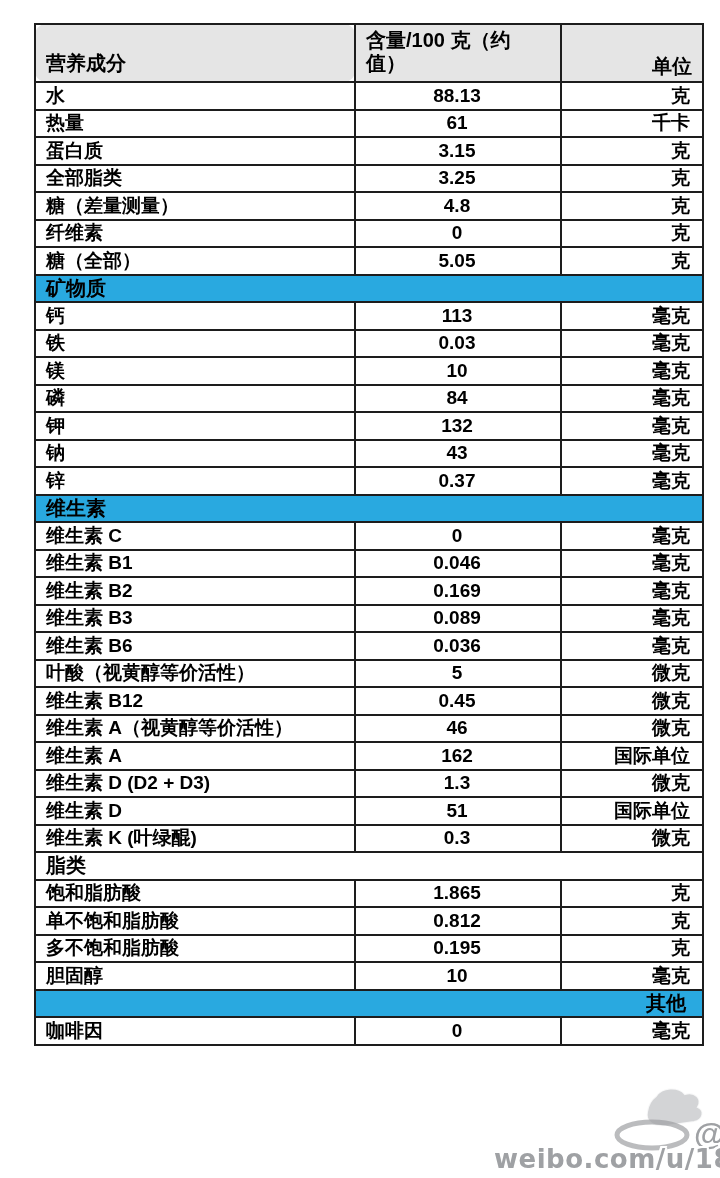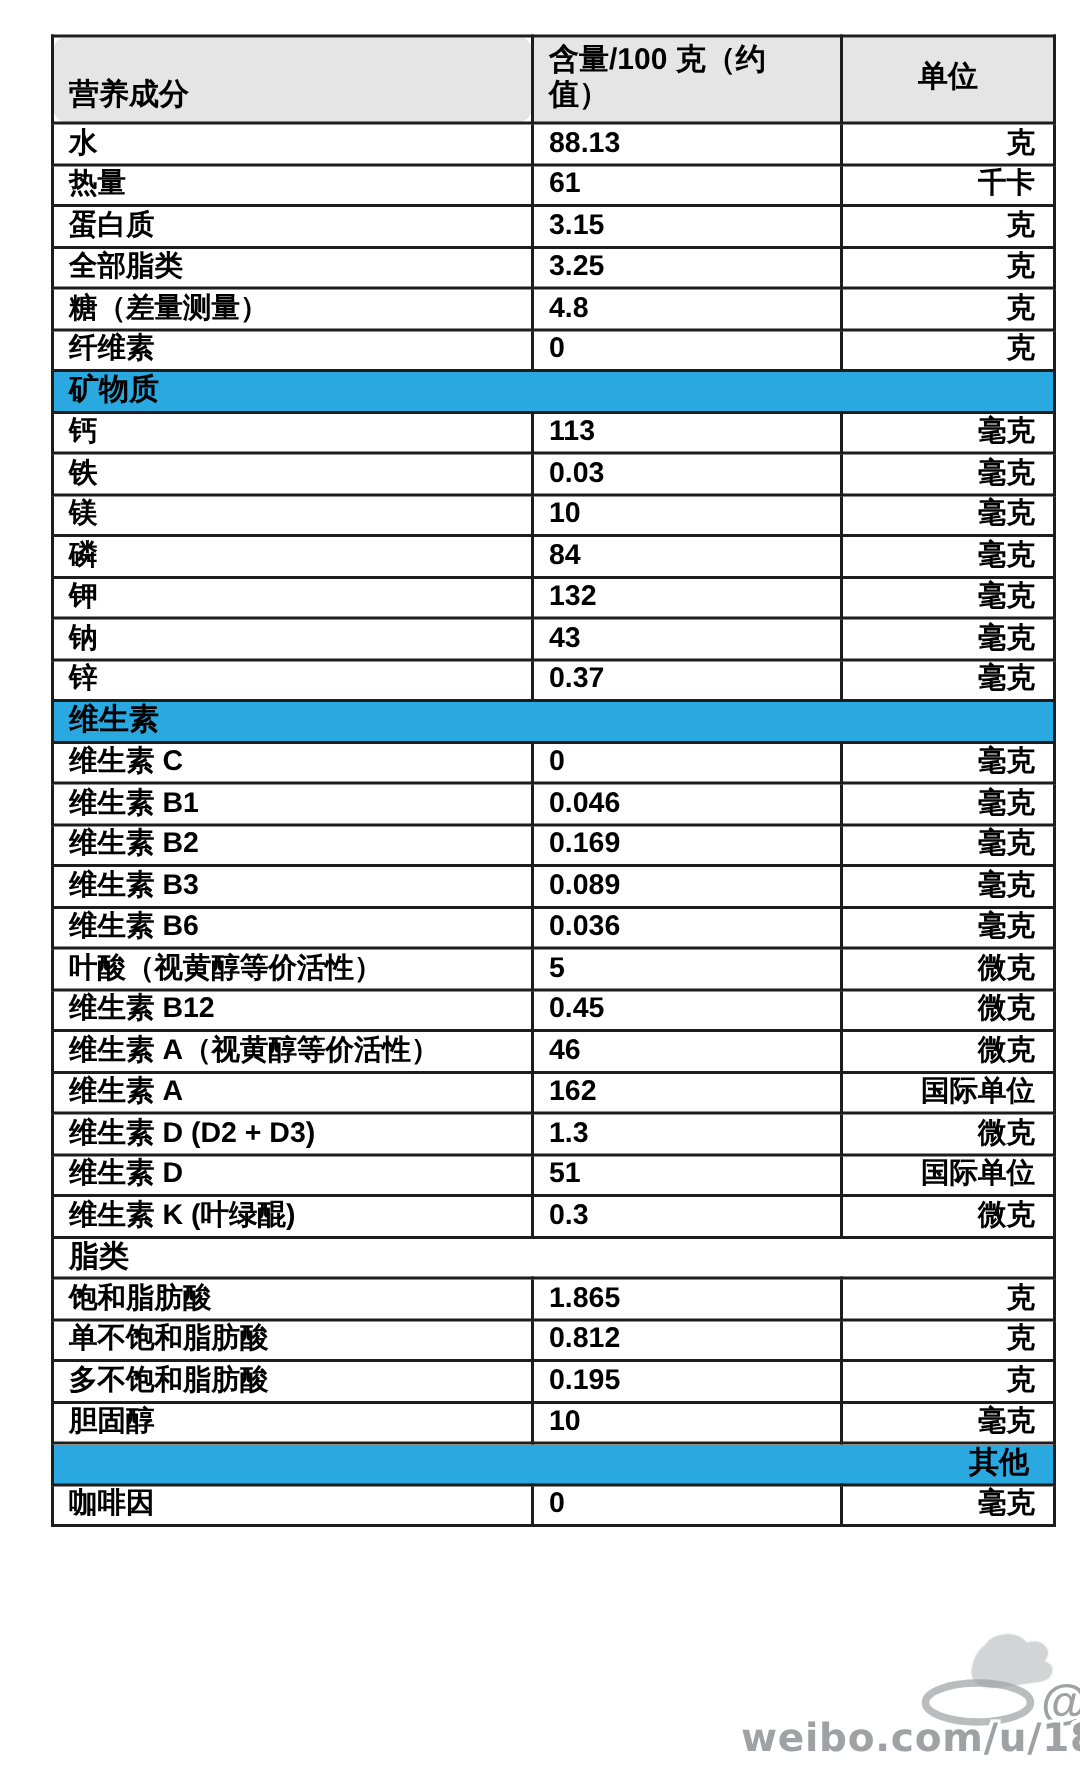--- a/index.html
+++ b/index.html
@@ -25,24 +25,24 @@
   .tbl col.c3{width:142px;}
   .tbl th,.tbl td{
     border:2px solid var(--border);
     font-size:19px;font-weight:700;line-height:1.15;
     padding:0 10px;color:var(--text);
     overflow:hidden;white-space:nowrap;
   }
   .tbl thead th{height:58px;font-size:20px;background:#e5e5e5;}
   .tbl thead th.h-nutrient{vertical-align:bottom;text-align:left;padding-bottom:6px;border-radius:11px;}
   .tbl thead th.h-amount{vertical-align:top;text-align:left;padding-top:4px;white-space:normal;}
-  .tbl thead th.h-unit{vertical-align:bottom;padding-bottom:18px;}
+  .tbl thead th.h-unit{vertical-align:bottom;text-align:right;padding-bottom:3px;}
   .tbl tbody td{height:27.5px;vertical-align:middle;background:#ffffff;}
   .tbl td.lab{text-align:left;}
-  .tbl td.val{text-align:left;padding-right:12px;}
+  .tbl td.val{text-align:center;padding-right:12px;}
   .tbl td.unit{text-align:right;padding-right:12px;}
   .tbl td.section{font-size:20px;}
   .tbl td.section.cyan{background:var(--section-bg);text-align:left;}
   .tbl td.section.white{background:#ffffff;text-align:left;font-family:Liberation Serif, serif;}
   .tbl td.section.cyan-right{background:var(--section-bg);text-align:right;padding-right:16px;}
   
   .wm-logo{position:absolute;left:612px;top:1086px;width:110px;height:66px;pointer-events:none;}
   .wm-at{
     position:absolute;left:694px;top:1116px;
     font-size:32px;font-weight:700;color:var(--wm);white-space:nowrap;
@@ -96,20 +96,25 @@
         <td class="lab">糖（差量测量）</td>
         <td class="val">4.8</td>
         <td class="unit">克</td>
       </tr>
       <tr>
         <td class="lab">纤维素</td>
         <td class="val">0</td>
         <td class="unit">克</td>
       </tr>
       <tr>
+        <td class="lab">糖（全部）</td>
+        <td class="val">5.05</td>
+        <td class="unit">克</td>
+      </tr>
+      <tr>
         <td colspan="3" class="section cyan">矿物质</td>
       </tr>
       <tr>
         <td class="lab">钙</td>
         <td class="val">113</td>
         <td class="unit">毫克</td>
       </tr>
       <tr>
         <td class="lab">铁</td>
         <td class="val">0.03</td>

